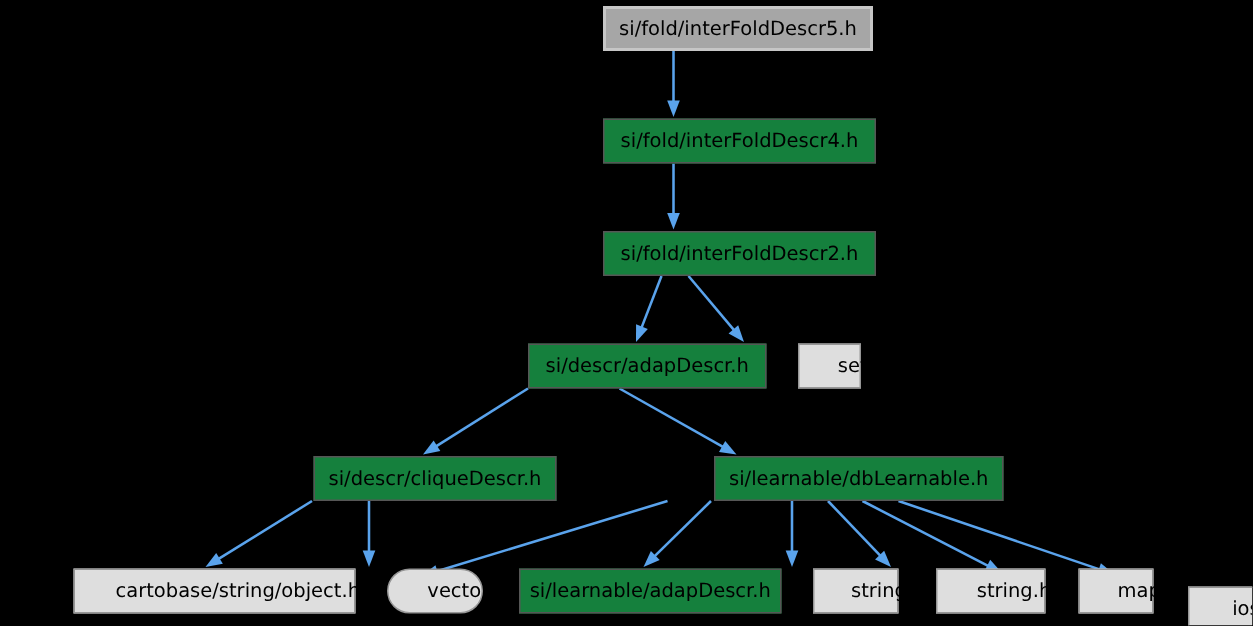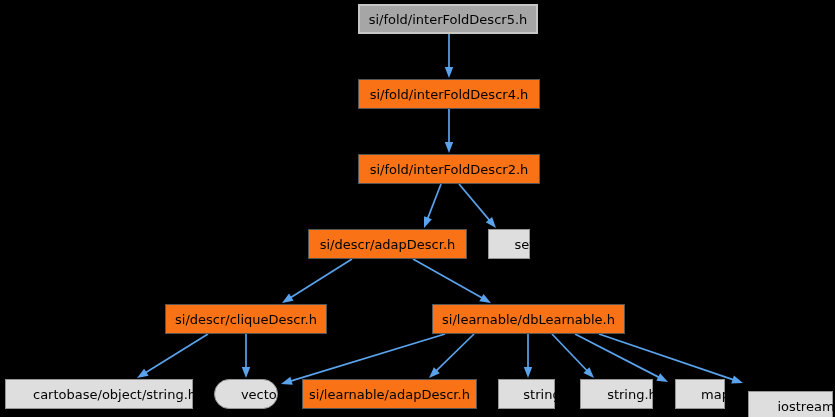--- a/index.html
+++ b/index.html
@@ -23,27 +23,28 @@
   .node {
     position: absolute;
     box-sizing: border-box;
     display: flex;
     align-items: center;
     justify-content: center;
     white-space: nowrap;
     font-size: 13px;
     color: #000000;
     line-height: 1;
+    margin-left: 44px;
   }
   .node.current {
     background: #a6a6a6;
     border: 2px solid #c6c6c6;
   }
   .node.internal {
-    background: #f97316;
+    background: #15803d;
     border: 1.5px solid #565656;
   }
   .node.external {
     background: #dedede;
     border: 1.5px solid #969696;
     padding-left: 31px;
   }
   .node.internal[data-interactable="true"] { cursor: pointer; }
 </style>
 </head>
@@ -81,21 +82,21 @@
       <polygon points="743,383 731.2334002604865,383.43258591063807 733.9393631908607,375.4803683193343" fill="#5aa3ec" data-interactable="false"></polygon>
     </svg>
   <div id="node-layer" data-interactable="false">
       <div class="node current" data-interactable="false" style="left: 358px; top: 4px; width: 180px; height: 30px;">si/fold/interFoldDescr5.h</div>
       <div class="node internal" data-interactable="true" style="left: 358px; top: 79px; width: 182px; height: 30px;">si/fold/interFoldDescr4.h</div>
       <div class="node internal" data-interactable="true" style="left: 358px; top: 154px; width: 182px; height: 30px;">si/fold/interFoldDescr2.h</div>
       <div class="node internal" data-interactable="true" style="left: 308px; top: 229px; width: 159px; height: 30px;">si/descr/adapDescr.h</div>
       <div class="node external" data-interactable="false" style="left: 488px; top: 229px; width: 42px; height: 30px;">set</div>
       <div class="node internal" data-interactable="true" style="left: 165px; top: 304px; width: 162px; height: 30px;">si/descr/cliqueDescr.h</div>
       <div class="node internal" data-interactable="true" style="left: 432px; top: 304px; width: 193px; height: 30px;">si/learnable/dbLearnable.h</div>
-      <div class="node external" data-interactable="false" style="left: 5px; top: 379px; width: 188px; height: 30px;">cartobase/object/string.h</div>
+      <div class="node external" data-interactable="false" style="left: 5px; top: 379px; width: 188px; height: 30px;">cartobase/string/object.h</div>
       <div class="node external" data-interactable="false" style="left: 214px; top: 379px; width: 64px; height: 30px; border-radius: 15px;">vector</div>
       <div class="node internal" data-interactable="true" style="left: 302px; top: 379px; width: 175px; height: 30px;">si/learnable/adapDescr.h</div>
       <div class="node external" data-interactable="false" style="left: 498px; top: 379px; width: 57px; height: 30px;">string</div>
       <div class="node external" data-interactable="false" style="left: 580px; top: 379px; width: 73px; height: 30px;">string.h</div>
       <div class="node external" data-interactable="false" style="left: 675px; top: 379px; width: 50px; height: 30px;">map</div>
       <div class="node external" data-interactable="false" style="left: 748px; top: 391px; width: 85px; height: 30px;">iostream</div>
     </div>
 </div>
 
 </body></html>

